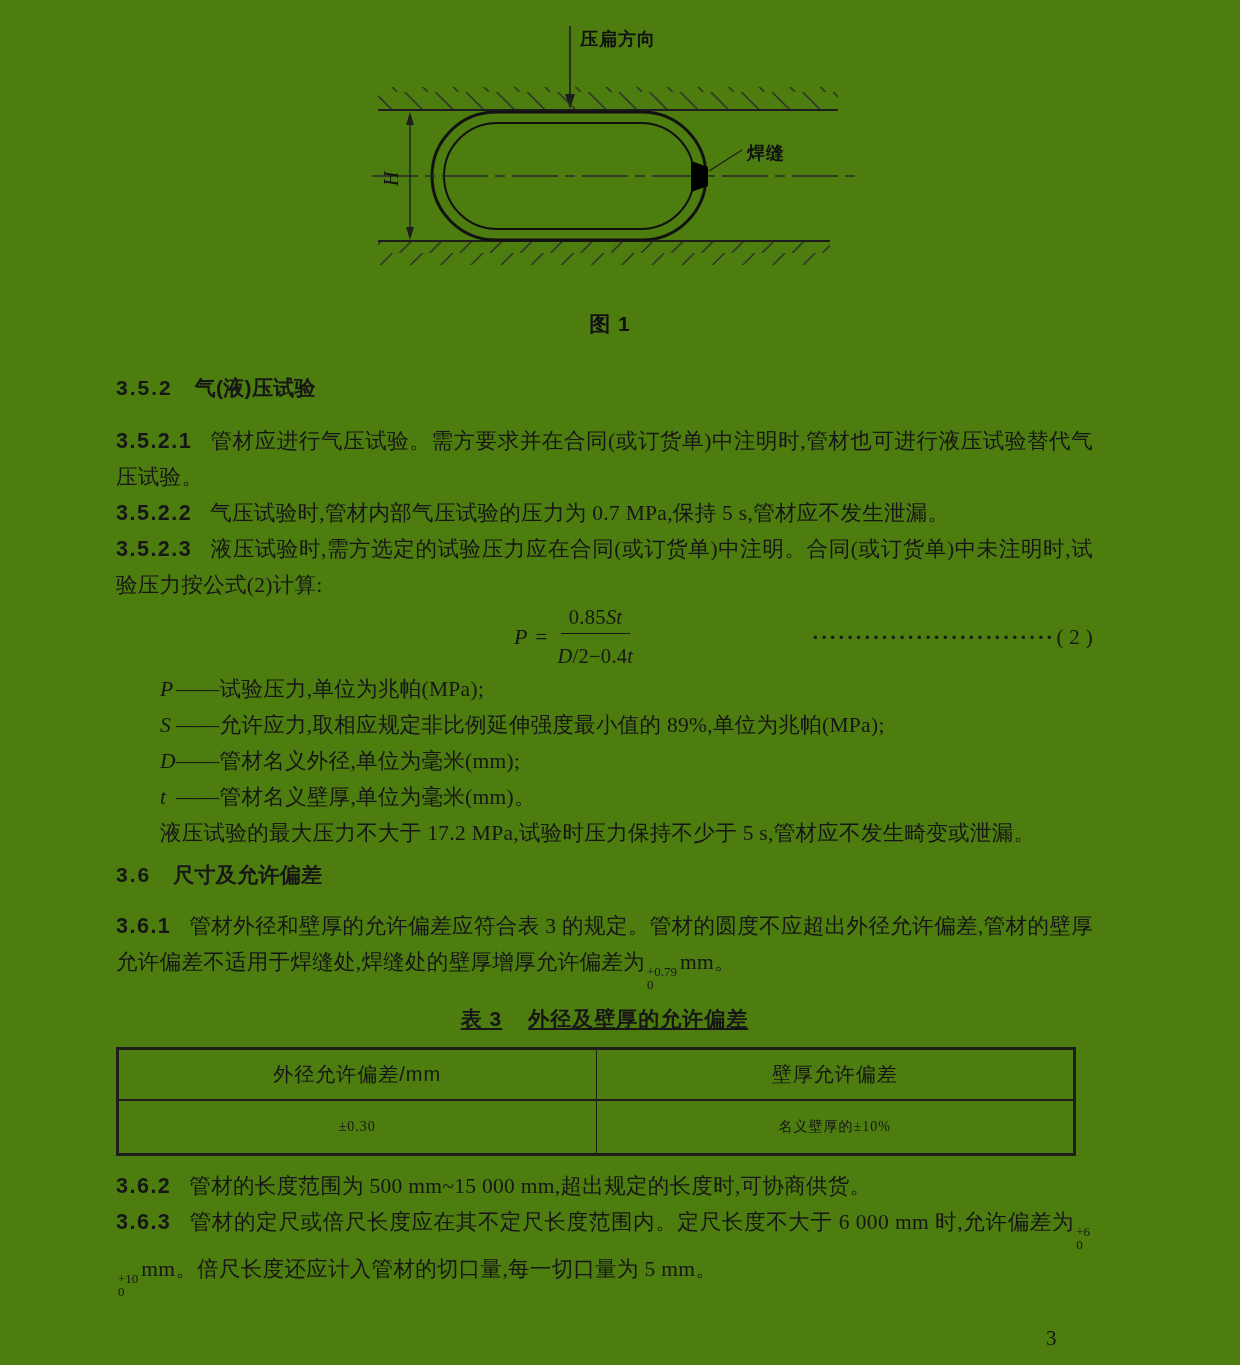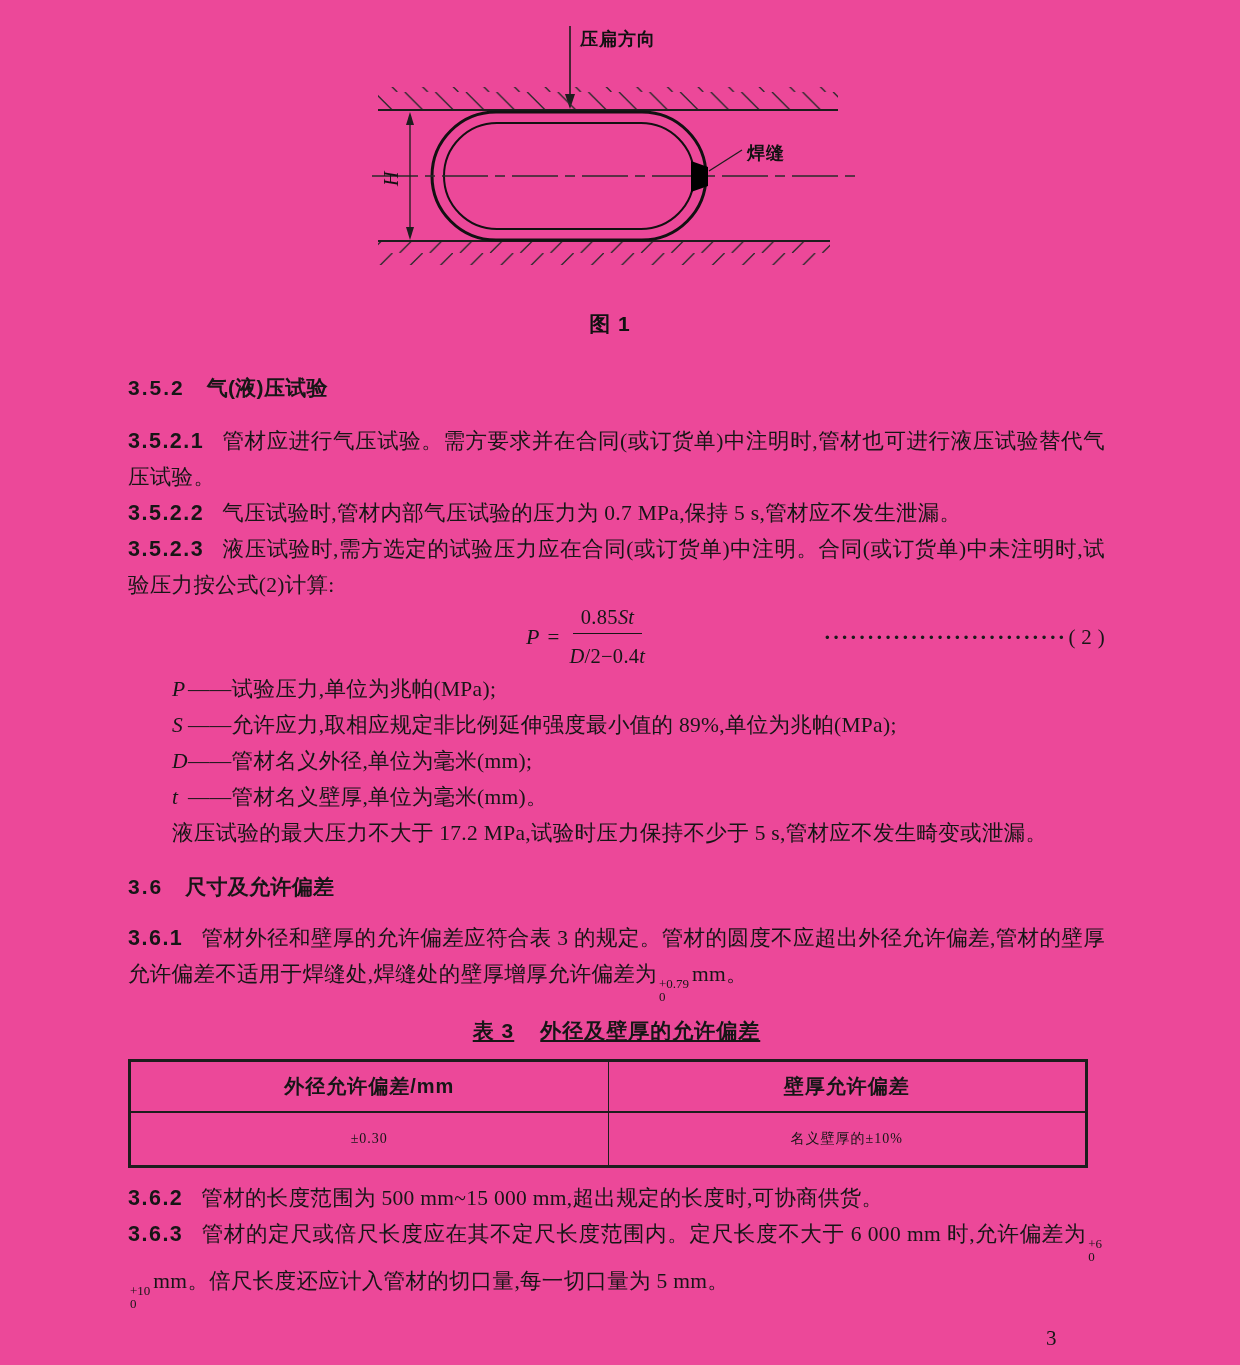--- a/index.html
+++ b/index.html
@@ -1,23 +1,23 @@
 <!DOCTYPE html>
 <html><head>
 <meta charset="utf-8">
 <style>
   html,body { margin:0; padding:0; background:#e8e8e8; }
   .page {
     position:relative; width:1240px; height:1365px; margin:0 auto;
-    background:#ec4899; color:#161616; overflow:hidden;
+    background:#4d7c0f; color:#161616; overflow:hidden;
     font-family:"Liberation Serif","DejaVu Serif",serif;
     font-size:21.5px; letter-spacing:0.3px;
   }
   .fig-wrap { position:absolute; top:0; left:0; width:1240px; height:348px; }
-  .content { position:absolute; top:370px; left:128px; width:977px; }
+  .content { position:absolute; top:370px; left:116px; width:977px; }
   .sec-head {
     font-family:"Liberation Sans","DejaVu Sans",sans-serif;
     font-weight:bold; font-size:21px; line-height:36px; margin:0 0 17px 0;
   }
   .sec-head .snum { margin-right:22px; letter-spacing:2px; }
   .para { margin:0; line-height:36px; text-align:justify; }
   .snum {
     font-family:"Liberation Sans","DejaVu Sans",sans-serif;
     font-weight:bold; margin-right:18px; letter-spacing:1.5px;
   }
@@ -42,21 +42,21 @@
   .tbl-title {
     text-align:center; font-family:"Liberation Sans","DejaVu Sans",sans-serif;
     font-weight:bold; font-size:21px; line-height:28px; margin:14px 0; letter-spacing:1px;text-decoration:underline;
   }
   .tbl-title .tlabel { margin-right:26px; }
   table.t3 { width:960px; border-collapse:collapse; margin:0 0 0 0; table-layout:fixed; }
   table.t3 th, table.t3 td { border:1.5px solid #1d1d1d; text-align:center; letter-spacing:1px; }
   table.t3 { border:3px solid #1d1d1d; }
   table.t3 th {
     height:47px; font-size:20px;
-    font-family:"Liberation Sans","DejaVu Sans",sans-serif; font-weight:bold;
+    font-family:"Liberation Sans","DejaVu Sans",sans-serif; font-weight:normal;
     border-bottom:2.2px solid #1d1d1d;
   }
   table.t3 td { height:50px; font-size:14px; font-weight:normal; }
   .mt12 { margin-top:12px; }
   .page-num { position:absolute; top:1326px; left:1046px; font-size:21px; }
   svg text { letter-spacing:1px; }
 </style>
 </head>
 <body>
 
@@ -148,21 +148,21 @@
     </p>
     <p class="para indent">
       <span class="def-sym">D</span><span>——</span><span>管材名义外径,单位为毫米(mm);</span>
     </p>
     <p class="para indent">
       <span class="def-sym">t</span><span>——</span><span>管材名义壁厚,单位为毫米(mm)。</span>
     </p>
 
     <p class="para indent">液压试验的最大压力不大于 17.2 MPa,试验时压力保持不少于 5 s,管材应不发生畸变或泄漏。</p>
 
-    <div class="sec-head" style="margin-top:18px;margin-bottom:15px;">
+    <div class="sec-head" style="margin-top:6px;margin-bottom:15px;">
       <span class="snum">3.6</span><span>尺寸及允许偏差</span>
     </div>
 
     <p class="para">
       <span class="snum">3.6.1</span><span>管材外径和壁厚的允许偏差应符合表 3 的规定。管材的圆度不应超出外径允许偏差,管材的壁厚允许偏差不适用于焊缝处,焊缝处的壁厚增厚允许偏差为</span><span class="tol">
           <span>+0.79</span>
           <span>0</span>
         </span><span>mm。</span>
     </p>
 

